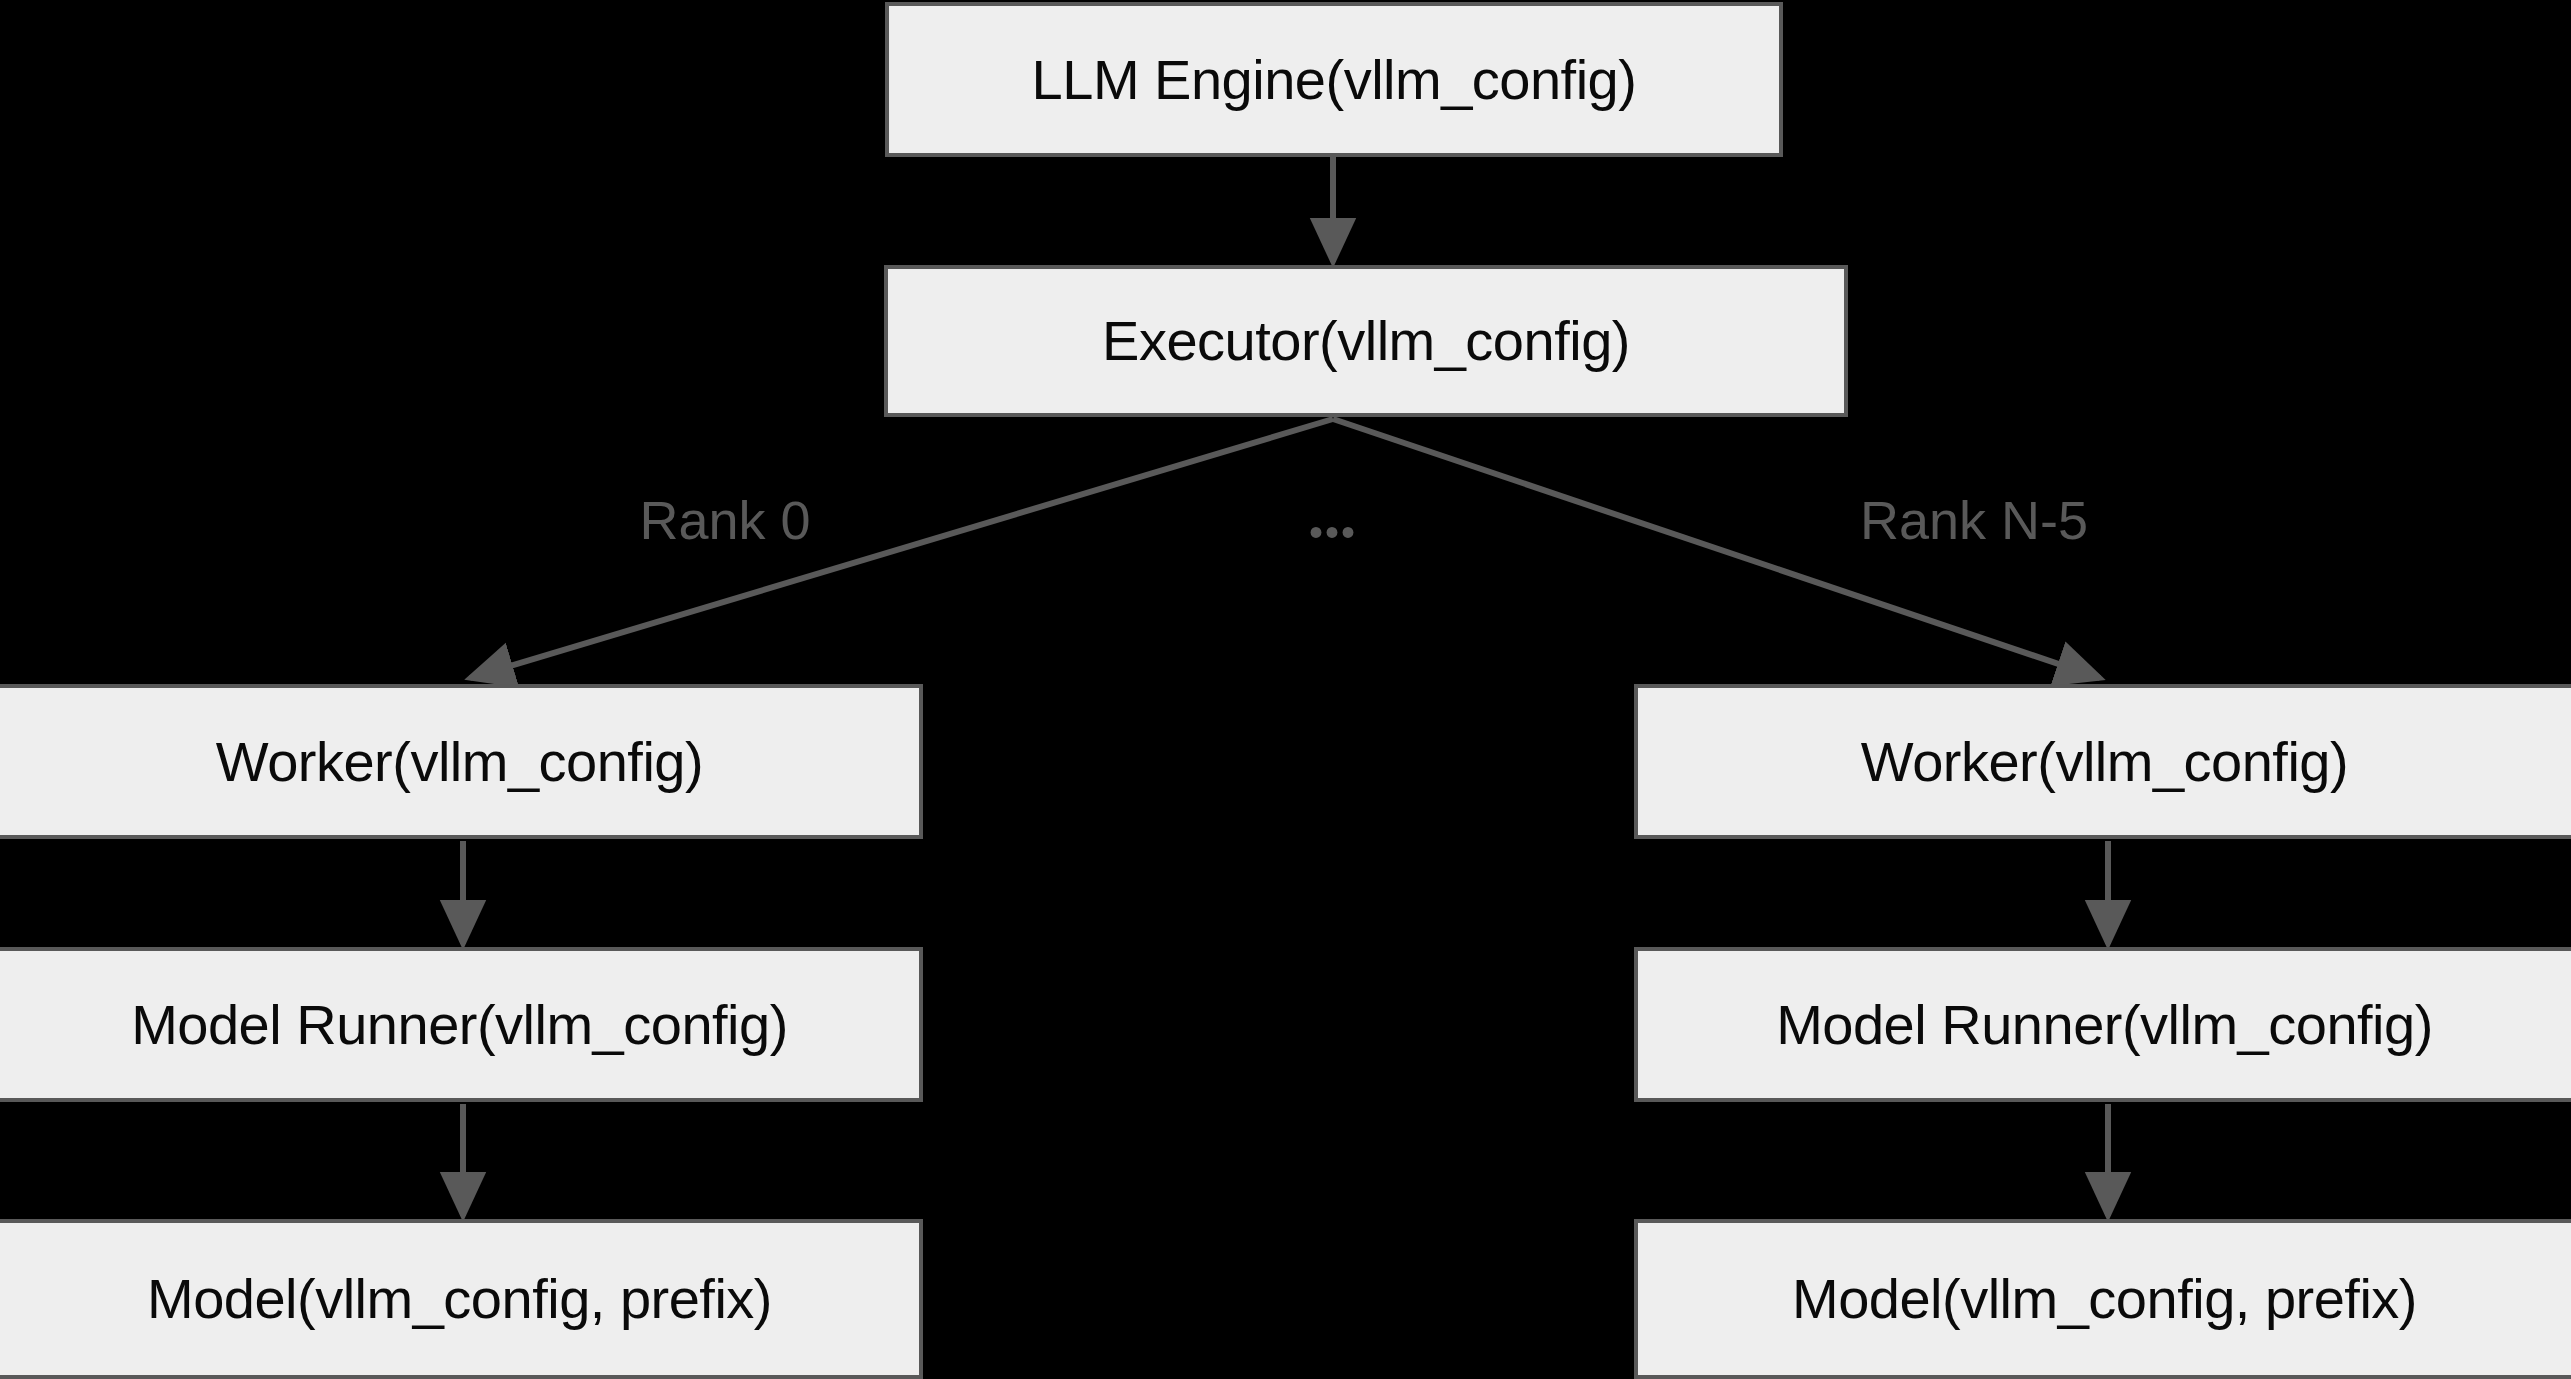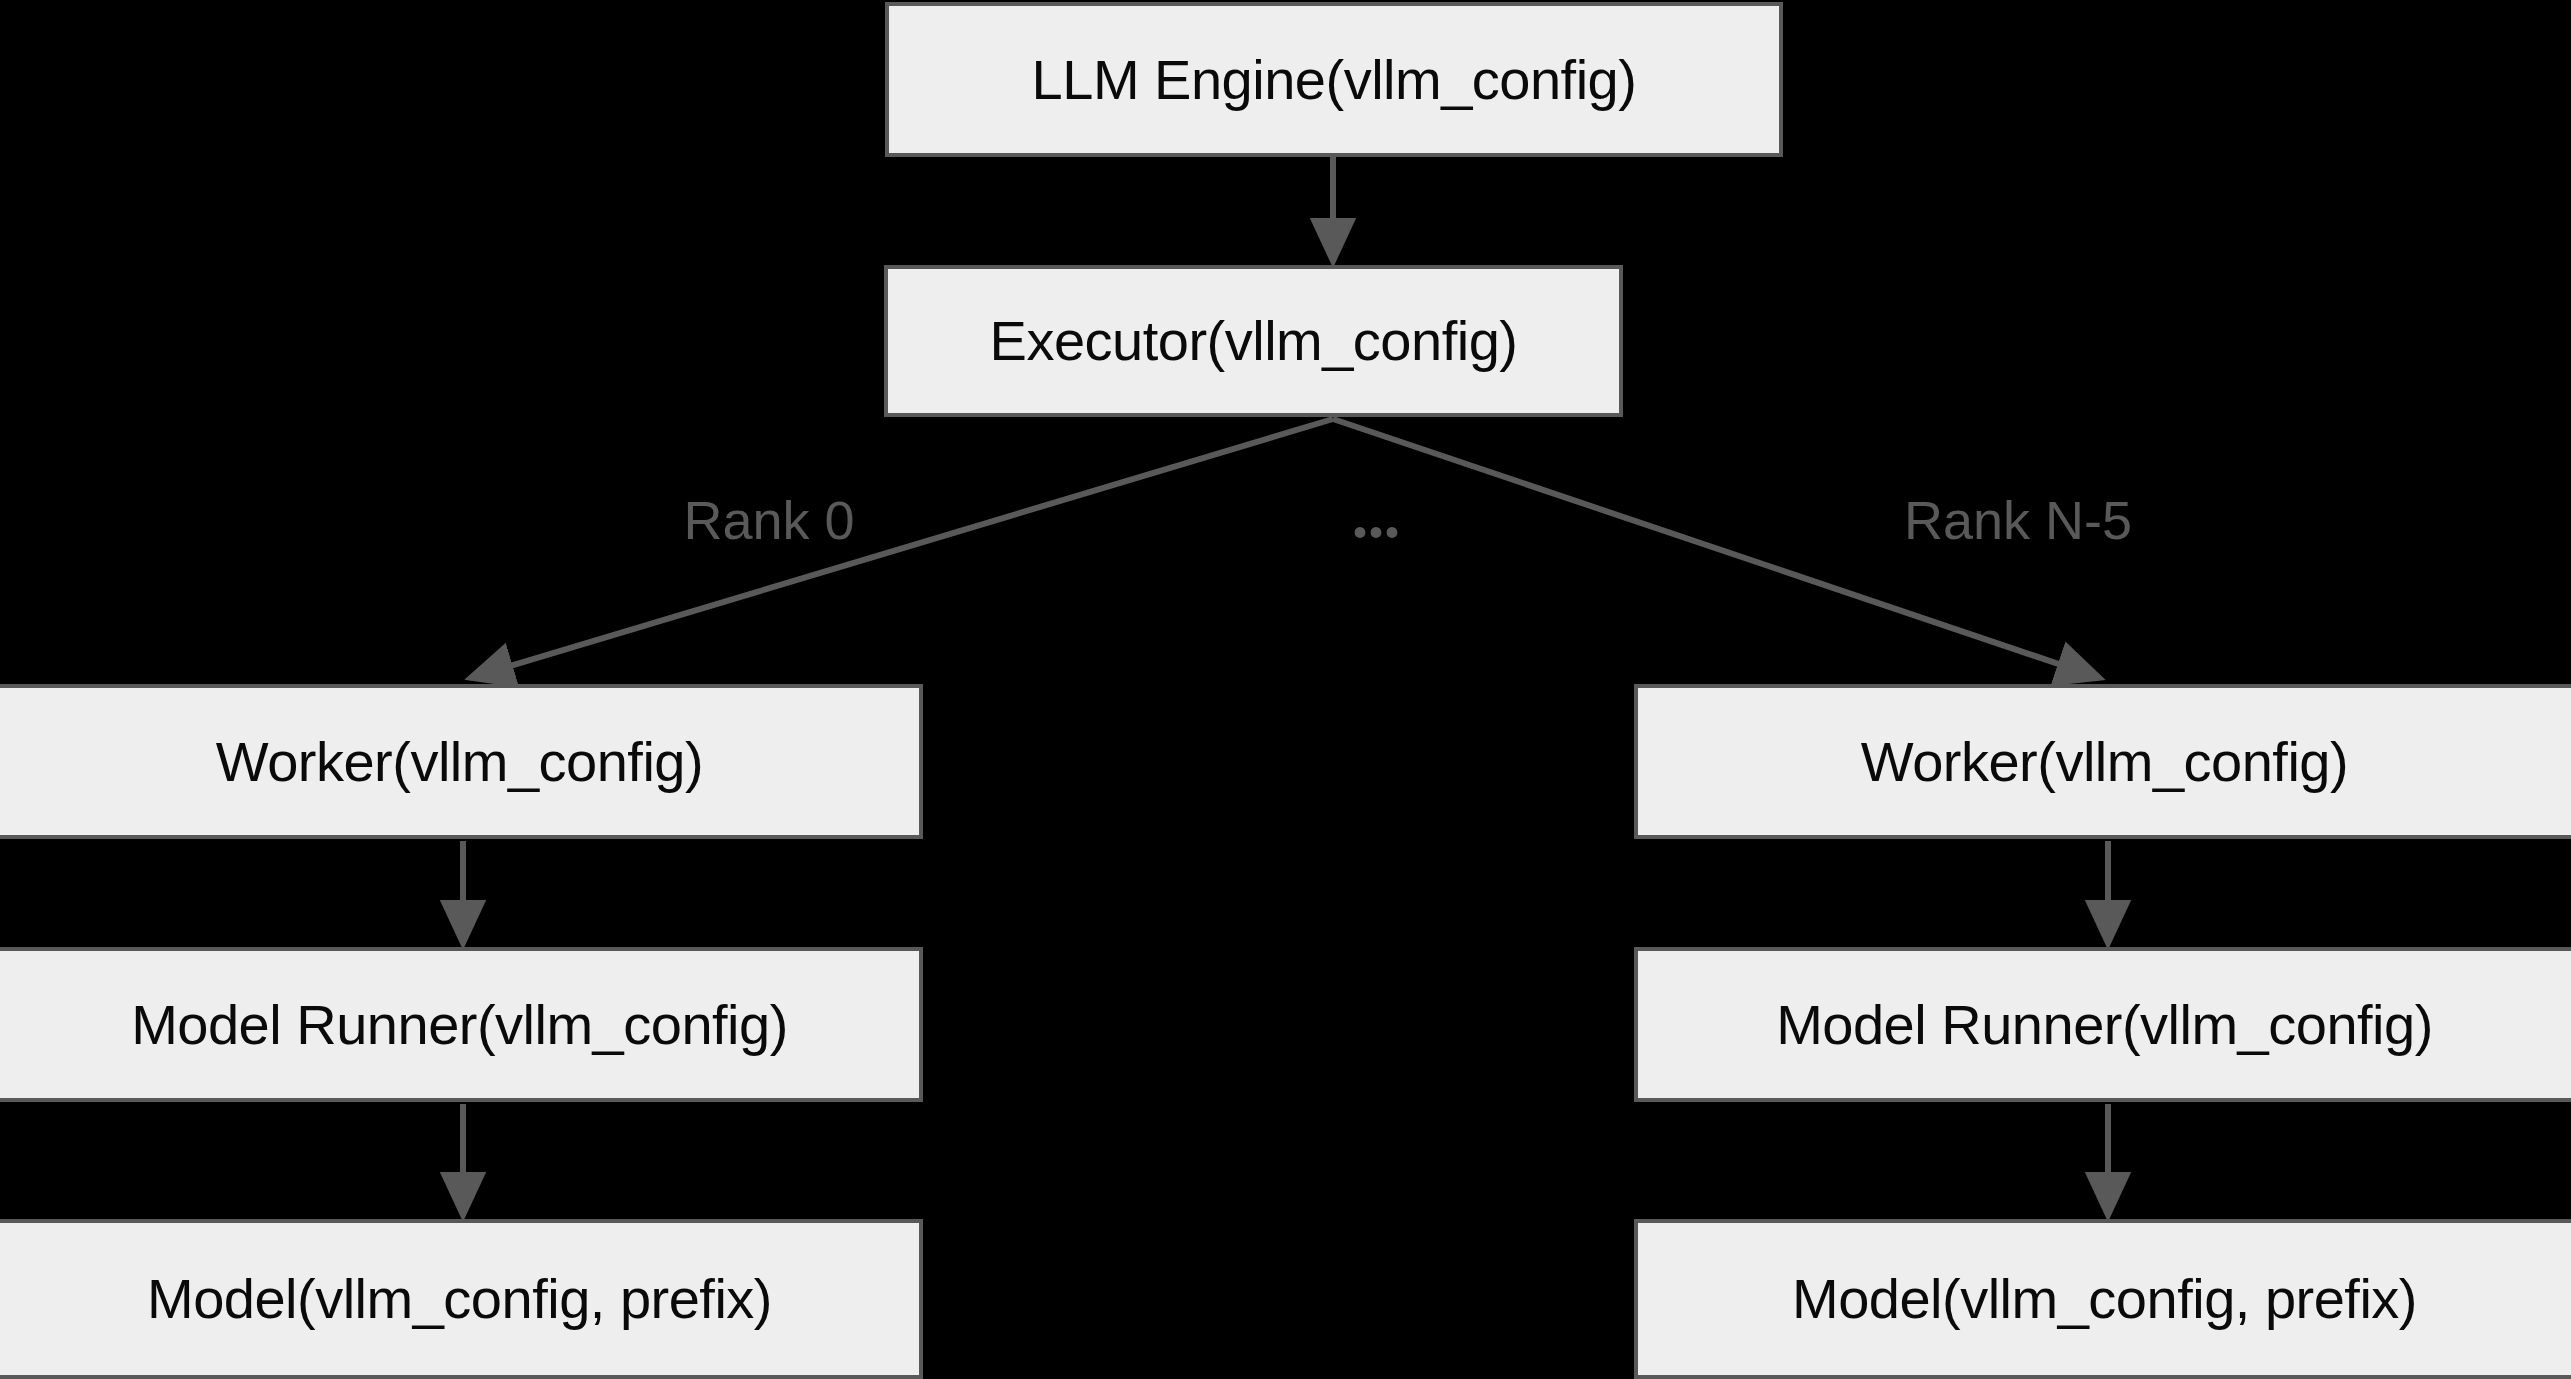--- a/index.html
+++ b/index.html
@@ -45,21 +45,20 @@
   .edge-label {
     position: absolute;
     color: #595959;
     font-family: "Liberation Sans", "DejaVu Sans", sans-serif;
     font-size: 54px;
     font-weight: 400;
     line-height: 1;
     white-space: nowrap;
     transform: translate(-50%, -50%);
     letter-spacing: 0px;
-    margin-left: 44px;
   }
   .edge-label.ellipsis {
     font-size: 40px;
     letter-spacing: 2px;
   }
 </style>
 </head>
 <body>
 
 <div id="diagram-root">
@@ -83,21 +82,21 @@
 
     <line x1="2108" y1="841" x2="2108" y2="944" stroke="#595959" stroke-width="6" marker-end="url(#arrowhead)"></line>
 
     <line x1="2108" y1="1104" x2="2108" y2="1216" stroke="#595959" stroke-width="6" marker-end="url(#arrowhead)"></line>
   </svg>
 
   <div class="node-box" style="left:885px; top:2px; width:898px; height:155px;">
     <span class="node-label">LLM Engine(vllm_config)</span>
   </div>
 
-  <div class="node-box" style="left:884px; top:265px; width:739px; height:152px;">
+  <div class="node-box" style="left:884px; top:265px; width:964px; height:152px;">
     <span class="node-label">Executor(vllm_config)</span>
   </div>
 
   <div class="node-box" style="left:-4px; top:684px; width:927px; height:155px;">
     <span class="node-label">Worker(vllm_config)</span>
   </div>
 
   <div class="node-box" style="left:-4px; top:947px; width:927px; height:155px;">
     <span class="node-label">Model Runner(vllm_config)</span>
   </div>

